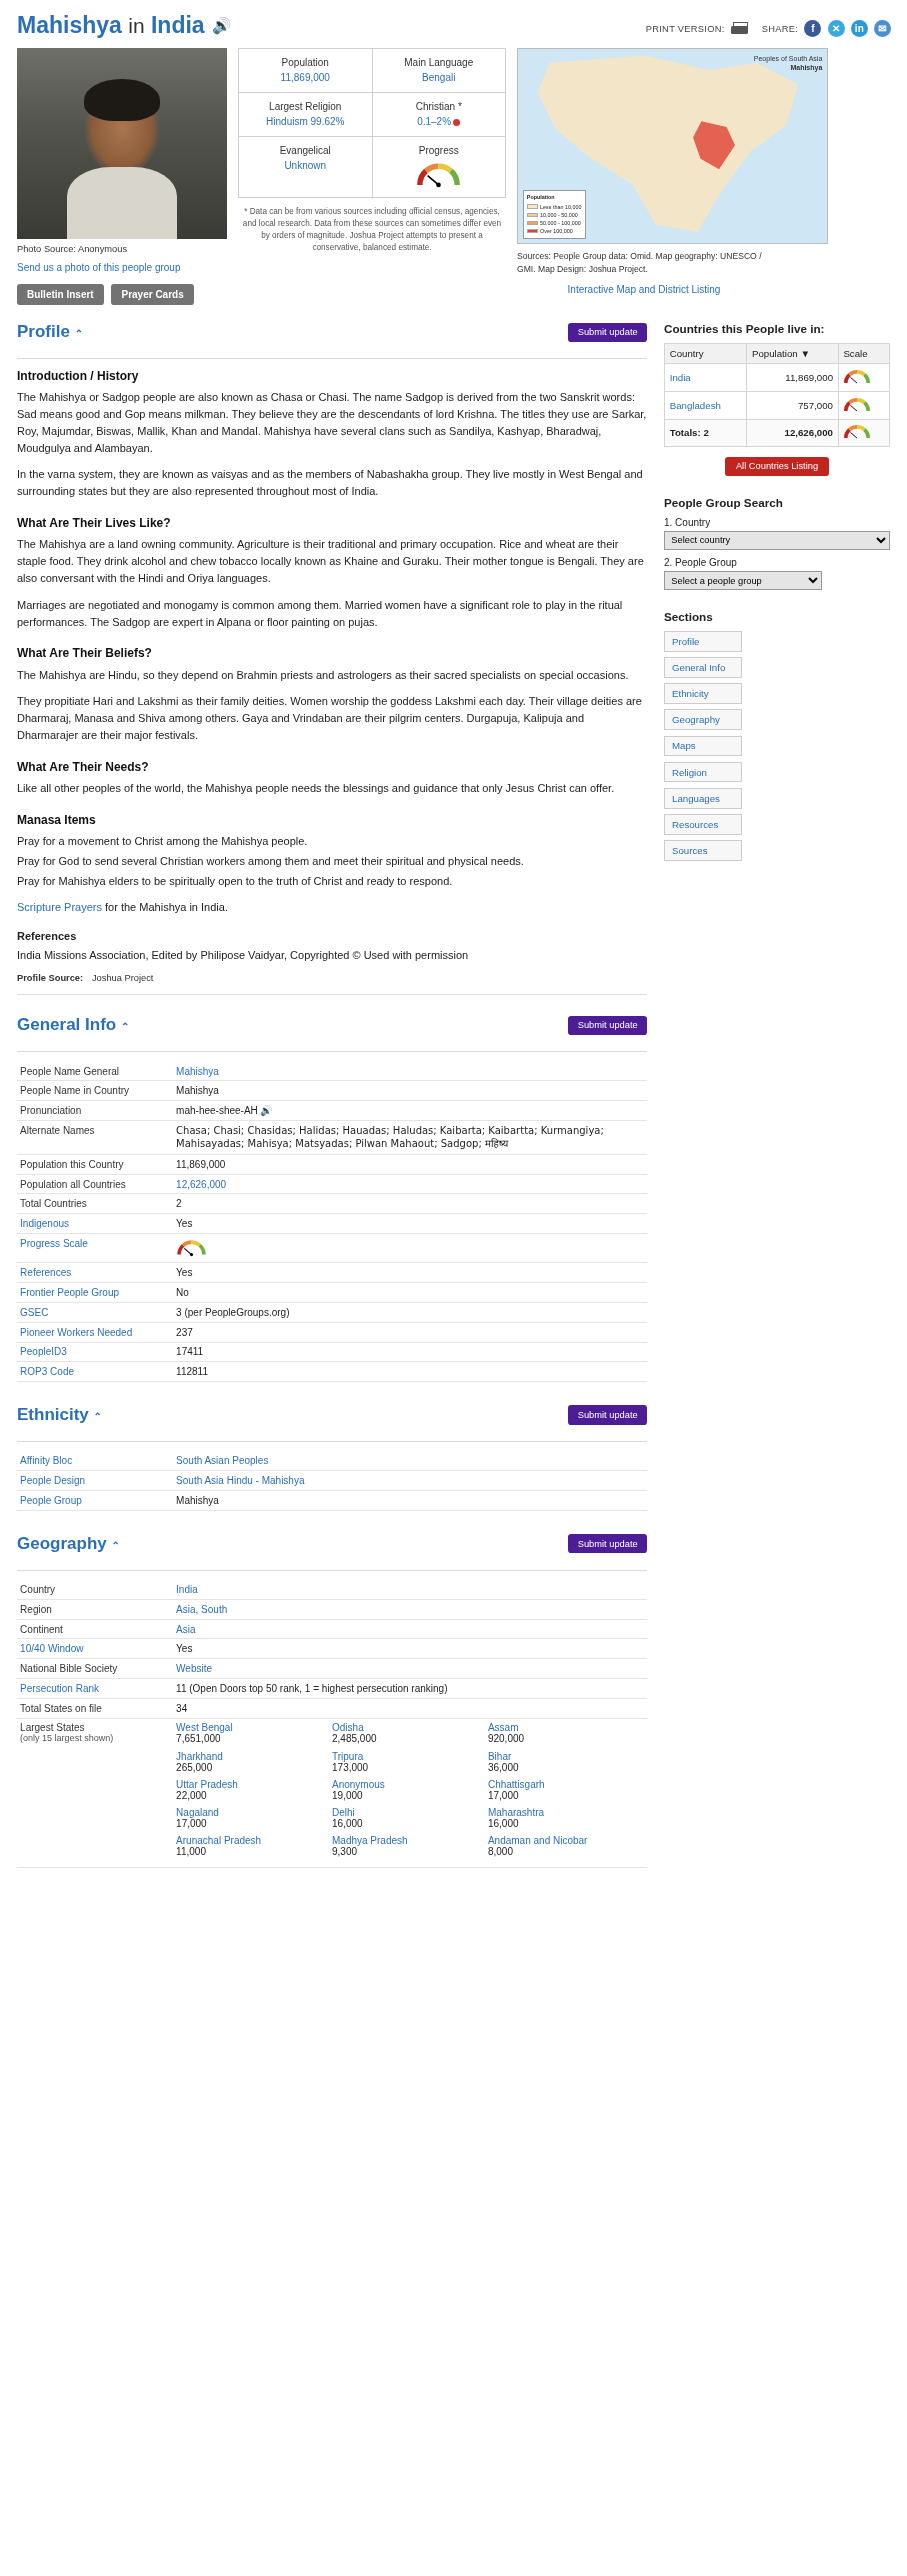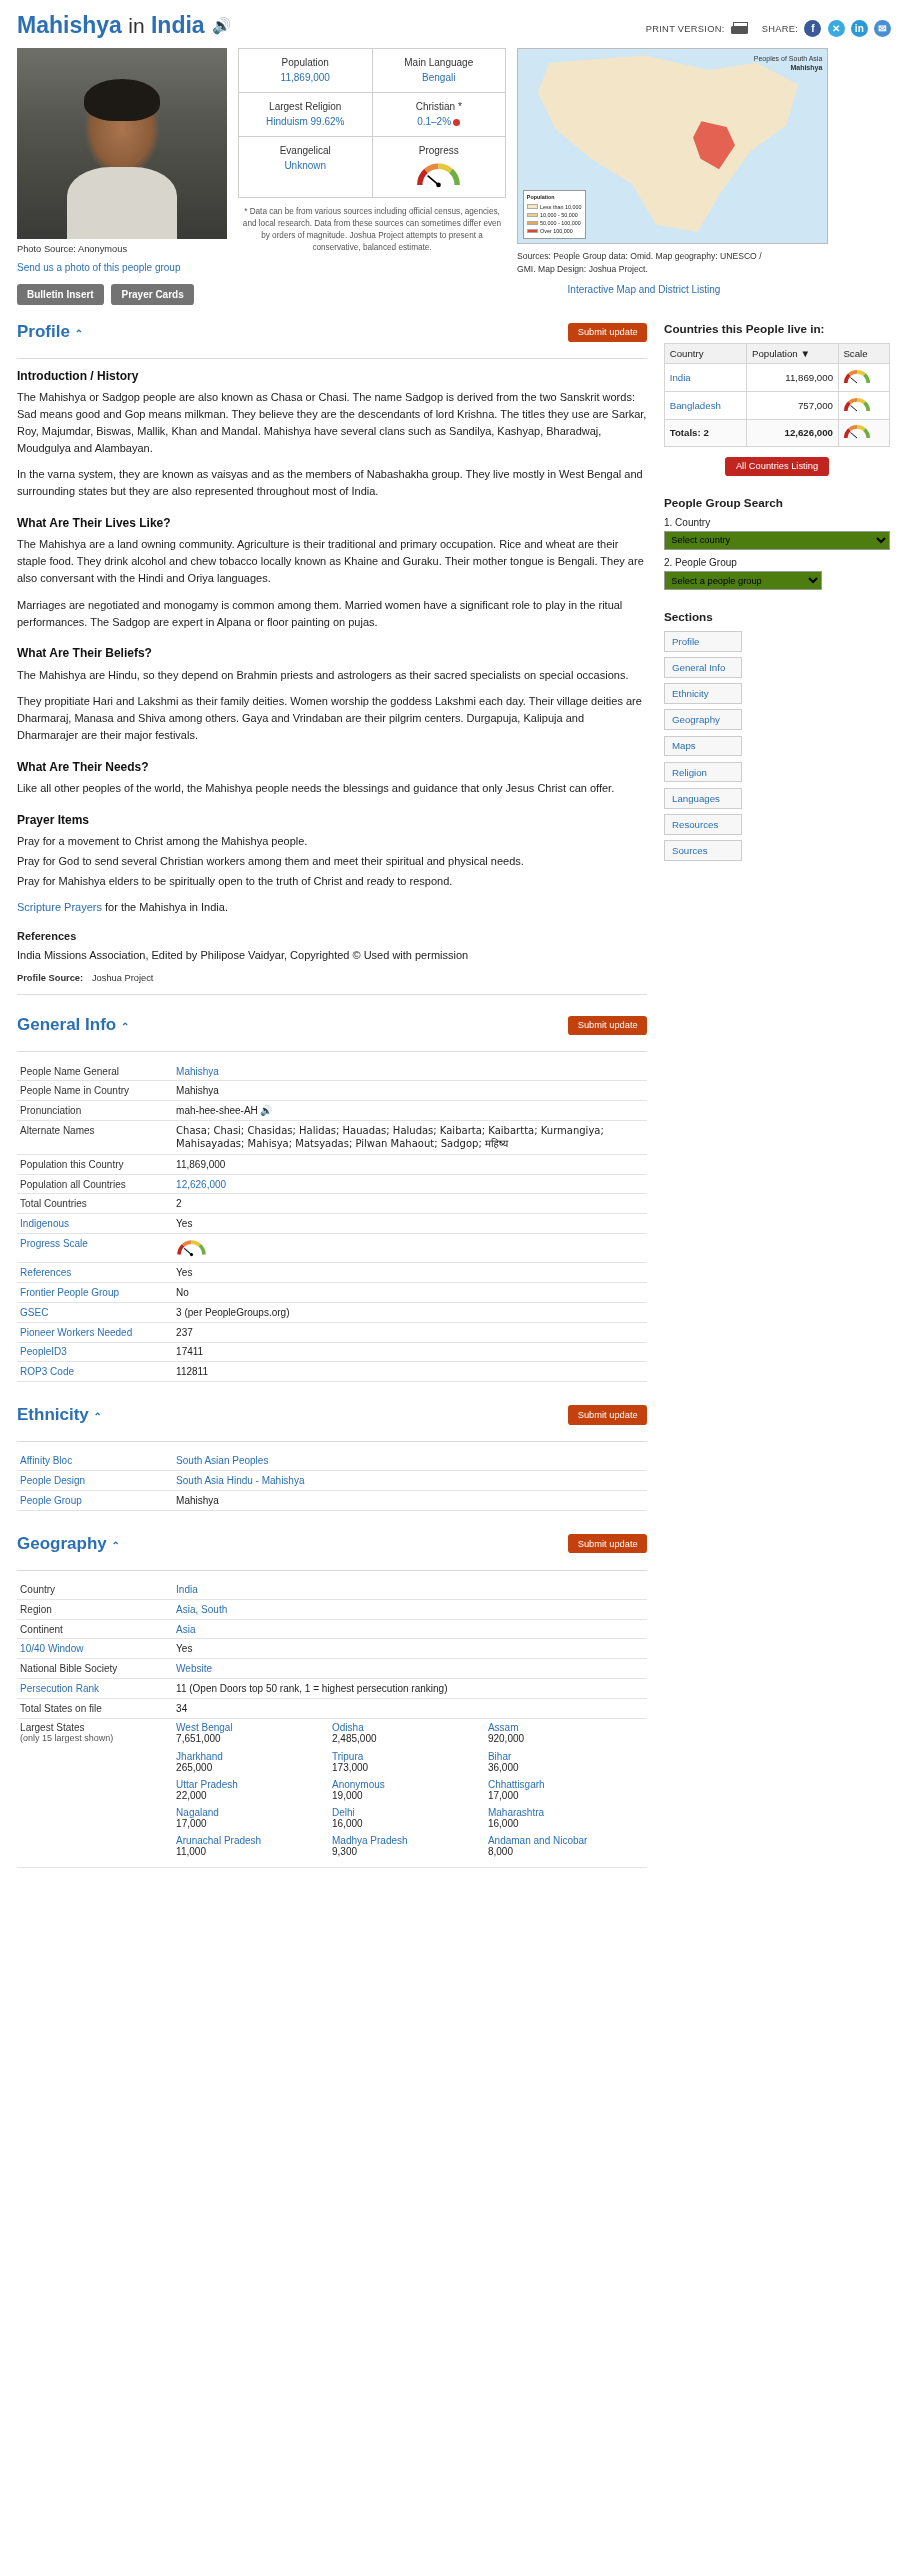--- a/index.html
+++ b/index.html
@@ -66,21 +66,21 @@
   .map-link { display:block; text-align:center; color:#2b6fb5; font-size:10px; margin-top:7.8px; cursor:pointer;}
 
   
   .cols { display:flex; gap:17px; margin-top:17px; }
   .left-col { width:630px; }
   .right-col { width:226px; }
 
   .sec-head { display:flex; align-items:center; justify-content:space-between; border-bottom:0.8px solid #d9d9d9; padding-bottom:16px; margin-bottom:9.3px;}
   .sec-title { font-size:17px; color:#2b6fb5; font-weight:bold;}
   .caret { font-size:10px; color:#2b6fb5; }
-  .update-btn { background:#c2410c; color:#fff; font-size:9.3px; padding:4.7px 9.3px; border-radius:3.1px; border:none; cursor:pointer;}
+  .update-btn { background:#4c1d95; color:#fff; font-size:9.3px; padding:4.7px 9.3px; border-radius:3.1px; border:none; cursor:pointer;}
 
   h3.sub { font-size:12px; margin:15.6px 0 6.2px 0; color:#111;}
   h3.sub:first-of-type{margin-top:3.1px;}
   .para { font-size:11px; line-height:1.55; margin:0 0 9.3px 0; color:#222; }
   .para.tight { margin-bottom:3.1px;}
   .link { color:#2b6fb5; cursor:pointer;}
   .small-src { font-size:9.3px; color:#333; margin-top:7.8px;}
   .hr-thin { border:none; border-top:0.8px solid #ddd; margin:11px 0 7.8px 0;}
   .refs-title { font-size:11px; font-weight:bold; margin:14px 0 4.7px 0;}
 
@@ -102,21 +102,21 @@
   .rc-title { font-size:11.7px; font-weight:bold; margin-bottom:7.8px;}
   table.countries { width:100%; border-collapse:collapse; font-size:9.7px;}
   table.countries th { background:#f1f1f1; border:0.8px solid #d5d5d5; padding:3.9px 4.7px; font-weight:normal; text-align:left;}
   table.countries td { border:0.8px solid #d5d5d5; padding:3.9px 4.7px;}
   table.countries td.num { text-align:right;}
   table.countries td.lnk { color:#2b6fb5;}
   .tot-row td { font-weight:bold; background:#fafafa;}
   .all-btn { display:block; margin:9.3px auto 0 auto; background:#c0261f; color:#fff; font-size:9.3px; padding:4.7px 11px; border-radius:3.1px; border:none; cursor:pointer;}
   .rc-sec { margin-top:20px;}
   .rc-label { font-size:10px; margin:7.8px 0 3.1px 0;}
-  select.sel { width:100%; font-size:9.3px; padding:2.3px; border:0.8px solid #999; background:#4d7c0f;}
+  select.sel { width:100%; font-size:9.3px; padding:2.3px; border:0.8px solid #999; background:#e5e5e5;}
   select.sel.short { width:70%; }
   .sections-title { font-size:11.7px; font-weight:bold; margin:20px 0 7.8px 0;}
   .sec-link { display:block; width:78px; border:0.8px solid #ccc; background:#f7f7f7; color:#2b6fb5; font-size:9.7px; padding:3.9px 7px; margin-bottom:5.4px; cursor:pointer;}
   .gauge-sm { width:31px;height:18.7px; display:inline-block; }
 </style>
 </head>
 <body>
 
 <div class="page">
 
@@ -251,21 +251,21 @@
       <p class="para">The Mahishya are a land owning community. Agriculture is their traditional and primary occupation. Rice and wheat are their staple food. They drink alcohol and chew tobacco locally known as Khaine and Guraku. Their mother tongue is Bengali. They are also conversant with the Hindi and Oriya languages.</p>
       <p class="para">Marriages are negotiated and monogamy is common among them. Married women have a significant role to play in the ritual performances. The Sadgop are expert in Alpana or floor painting on pujas.</p>
 
       <h3 class="sub">What Are Their Beliefs?</h3>
       <p class="para">The Mahishya are Hindu, so they depend on Brahmin priests and astrologers as their sacred specialists on special occasions.</p>
       <p class="para">They propitiate Hari and Lakshmi as their family deities. Women worship the goddess Lakshmi each day. Their village deities are Dharmaraj, Manasa and Shiva among others. Gaya and Vrindaban are their pilgrim centers. Durgapuja, Kalipuja and Dharmarajer are their major festivals.</p>
 
       <h3 class="sub">What Are Their Needs?</h3>
       <p class="para">Like all other peoples of the world, the Mahishya people needs the blessings and guidance that only Jesus Christ can offer.</p>
 
-      <h3 class="sub">Prayer Items</h3>
+      <h3 class="sub">Manasa Items</h3>
       <p class="para tight">Pray for a movement to Christ among the Mahishya people.</p>
       <p class="para tight">Pray for God to send several Christian workers among them and meet their spiritual and physical needs.</p>
       <p class="para">Pray for Mahishya elders to be spiritually open to the truth of Christ and ready to respond.</p>
 
       <p class="para">
         <span class="link">Scripture Prayers</span>
         <span>for the Mahishya in India.</span>
       </p>
 
       <div class="refs-title">References</div>

